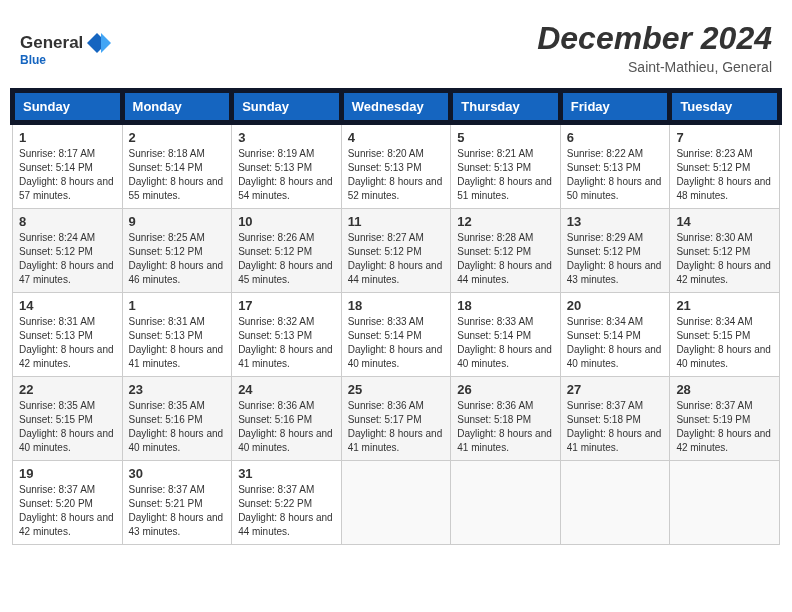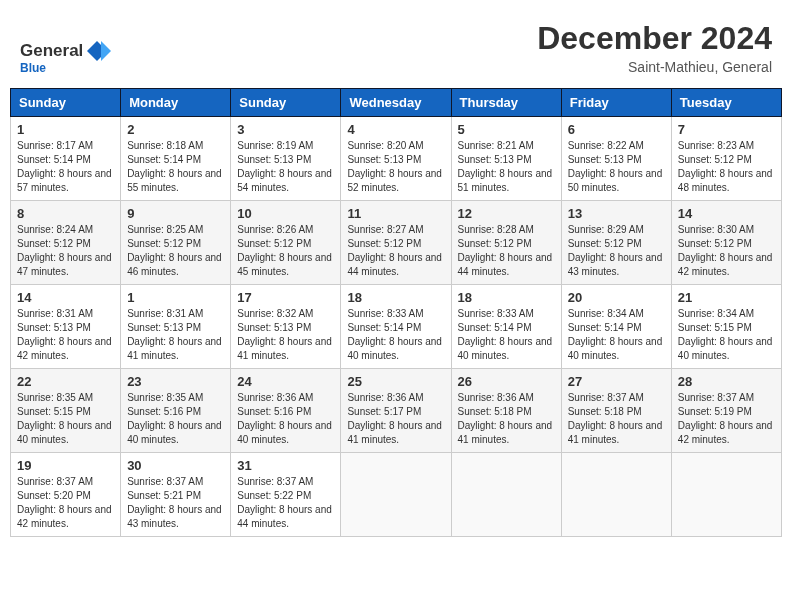--- a/index.html
+++ b/index.html
@@ -6,52 +6,53 @@
     body {
       font-family: Arial, sans-serif;
       background: #fff;
       width: 792px;
       min-height: 612px;
       padding: 10px;
     }
     .header {
       display: flex;
       justify-content: space-between;
-      align-items: flex-end;
+      align-items: center;
       padding: 10px 10px 5px 10px;
     }
     .logo {
       display: flex;
       align-items: center;
     }
     .title-block {
       text-align: right;
     }
     .month-title {
       font-size: 32px;
       font-weight: bold;
       color: #333;
+      font-style: italic;
     }
     .location {
       font-size: 14px;
       color: #555;
       margin-top: 2px;
     }
     .calendar {
       width: 100%;
       border-collapse: collapse;
       margin-top: 8px;
     }
     .calendar th {
       background-color: #1565c0;
       color: white;
       text-align: left;
       padding: 6px 8px;
       font-size: 13px;
-      border: 1px solid #0f172a;
+      border: 5px solid #0f172a;
     }
     .calendar td {
       vertical-align: top;
       padding: 5px 6px;
       border: 1px solid #ccc;
       width: 14.28%;
       font-size: 10.5px;
       color: #333;
       background: #fff;
       min-height: 70px;

